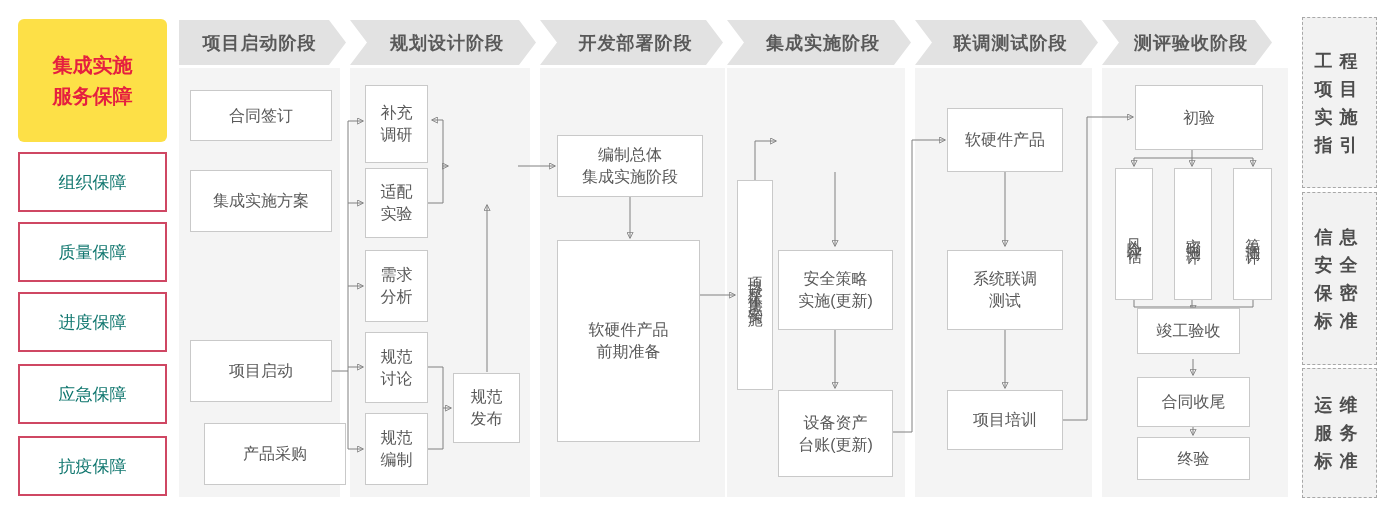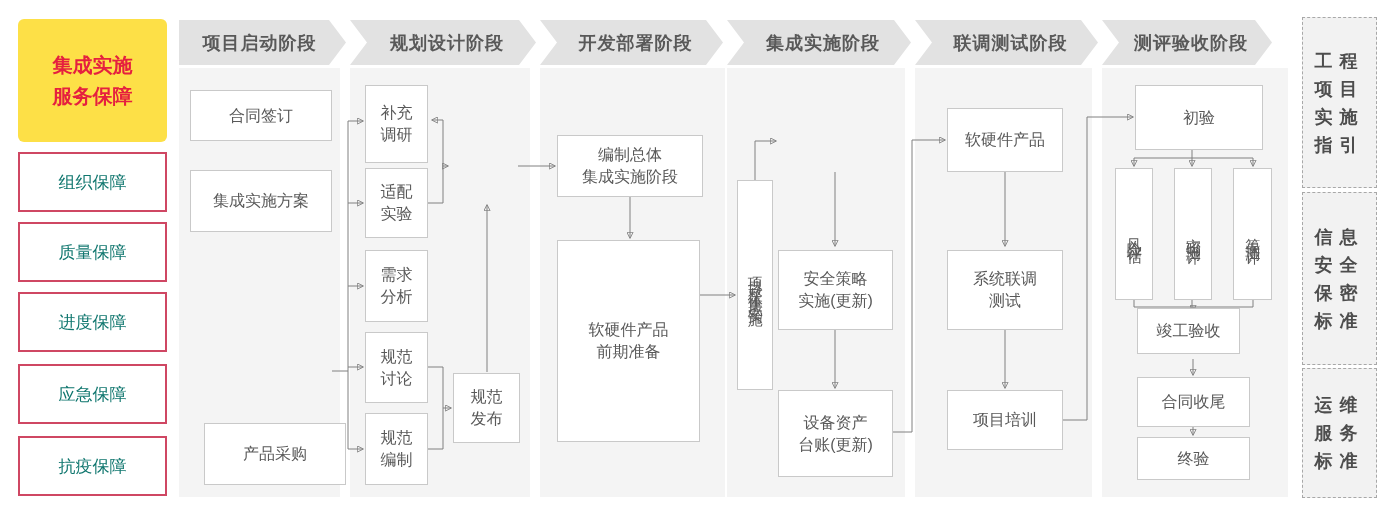--- a/index.html
+++ b/index.html
@@ -98,20 +98,21 @@
     <path d="M1192,300 V307"></path>
     <path d="M1253,300 V307"></path>
     <path d="M1134,307 H1253"></path>
     <path d="M1193,307 V311" marker-end="url(#arw)"></path>
     <path d="M1193,359 V375" marker-end="url(#arw)"></path>
     <path d="M1193,419 V435" marker-end="url(#arw)"></path>
   </svg>
 
   <div class="fbox" style="left:190px;top:90px;width:142px;height:51px">合同签订</div>
   <div class="fbox" style="left:190px;top:170px;width:142px;height:62px">集成实施方案</div>
+  <div class="fbox" style="left:190px;top:340px;width:142px;height:62px">项目启动</div>
   <div class="fbox" style="left:204px;top:423px;width:142px;height:62px">产品采购</div>
 
   <div class="fbox" style="left:365px;top:85px;width:63px;height:78px">补充
 调研</div>
   <div class="fbox" style="left:365px;top:168px;width:63px;height:70px">适配
 实验</div>
   <div class="fbox" style="left:365px;top:250px;width:63px;height:72px">需求
 分析</div>
   <div class="fbox" style="left:365px;top:332px;width:63px;height:71px">规范
 讨论</div>

